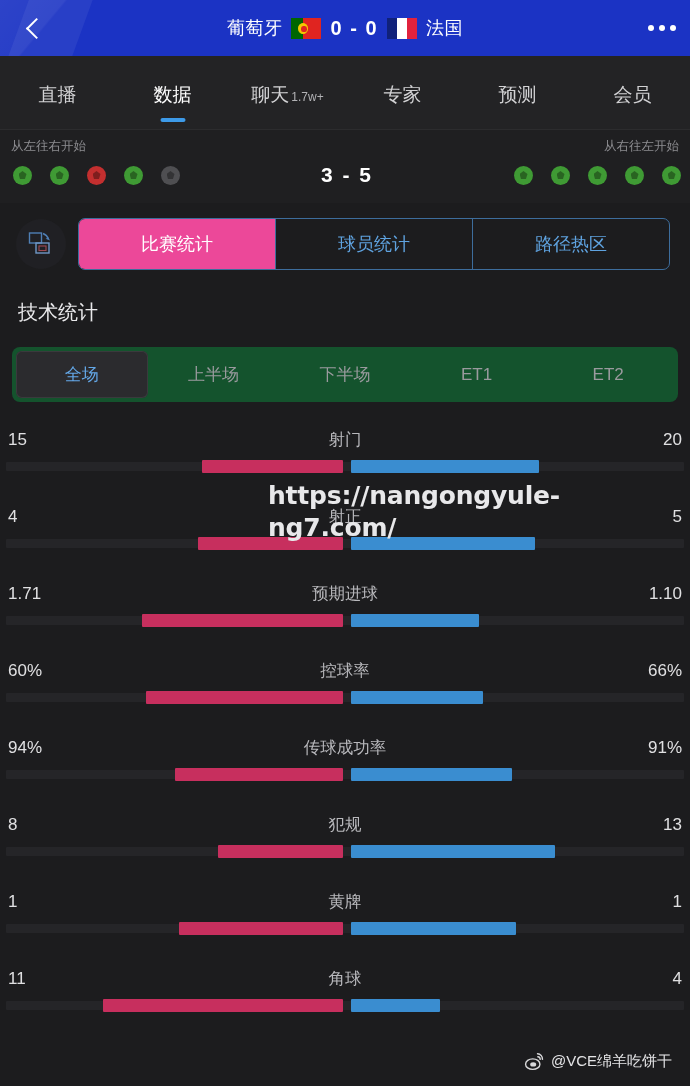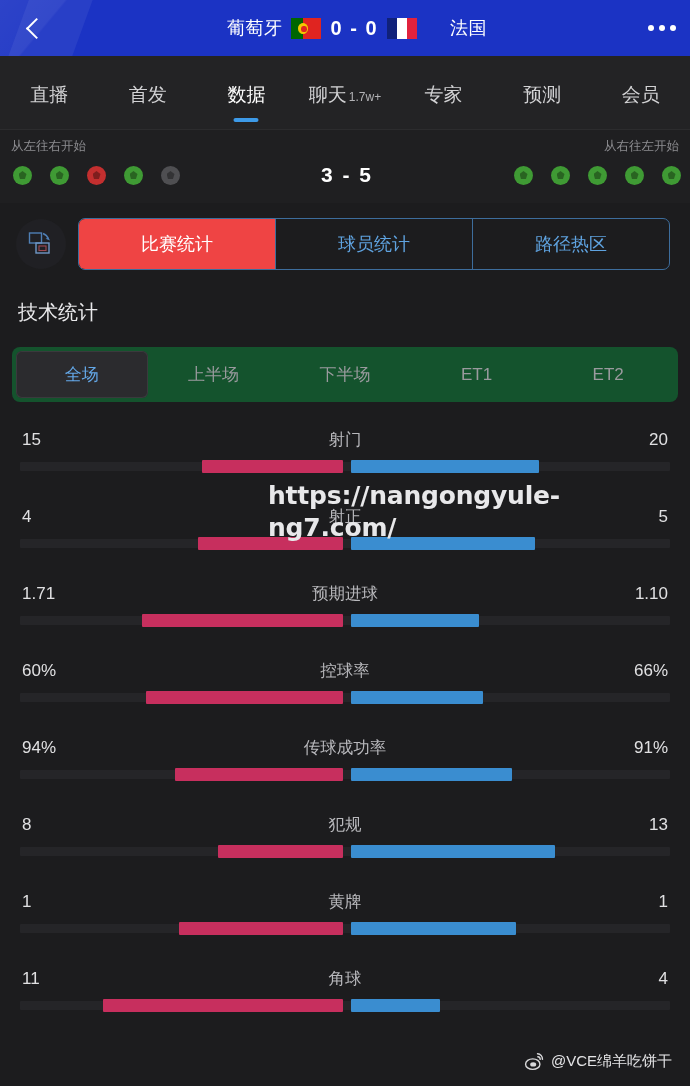--- a/index.html
+++ b/index.html
@@ -65,21 +65,20 @@
     display: flex;
     align-items: center;
     justify-content: center;
     gap: 9px;
     z-index: 3;
   }
   .team-name {
     color: #ffffff;
     font-size: 18px;
     letter-spacing: .5px;
-    margin-left: 24px;
   }
   .flag {
     width: 30px; height: 21px;
     position: relative;
     overflow: hidden;
     flex: none;
   }
   .flag-pt { background: linear-gradient(to right, #006600 0 40%, #e02420 40% 100%); }
   .flag-pt .crest {
     position: absolute;
@@ -233,21 +232,21 @@
     flex: 1;
     display: flex;
     align-items: center;
     justify-content: center;
     color: #5fa3e0;
     font-size: 18px;
     border-right: 1px solid #3d6d9c;
     background: transparent;
   }
   .seg:last-child { border-right: none; }
-  .seg.active { background: #ef4444; color: #ffffff; }
+  .seg.active { background: #ec4899; color: #ffffff; }
 
   
   .sec-title {
     color: #e9e9eb;
     font-size: 20px;
     padding: 14px 18px 0 18px;
   }
 
   
   .periods {
@@ -273,21 +272,21 @@
     background: #2b2b2e;
     color: #64a8e8;
     box-shadow: 0 0 0 1px #3a3a3d inset;
   }
 
   
   .stats { margin-top: 16px; }
   .strow {
     position: relative;
     height: 77px;
-    padding: 0 20px;
+    padding: 0 6px;
   }
   .st-top {
     display: flex;
     align-items: center;
     justify-content: space-between;
     height: 44px;
     padding: 0 2px;
   }
   .st-val {
     color: #e0e0e2;
@@ -366,23 +365,20 @@
       <i></i>
         <i></i>
         <i></i>
     </div>
   </div>
 
   <div class="nav">
     <div class="nav-item">
       <span>直播</span>
     </div>
-    <div class="nav-item">
-      <span>首发</span>
-    </div>
     <div class="nav-item active">
       <span>数据</span>
       <span class="nav-underline"></span>
     </div>
     <div class="nav-item">
       <span>聊天</span>
       <span class="badge">1.7w+</span>
     </div>
     <div class="nav-item">
       <span>专家</span>

